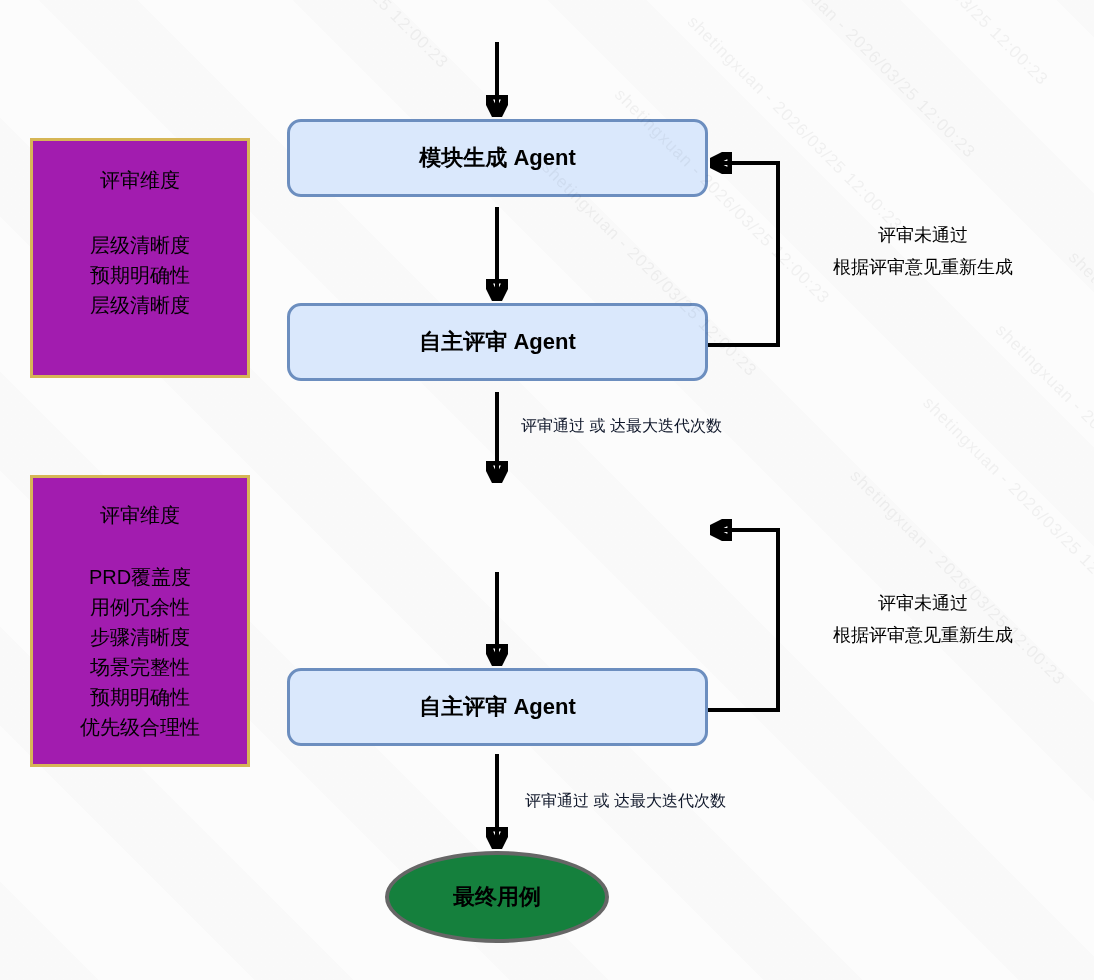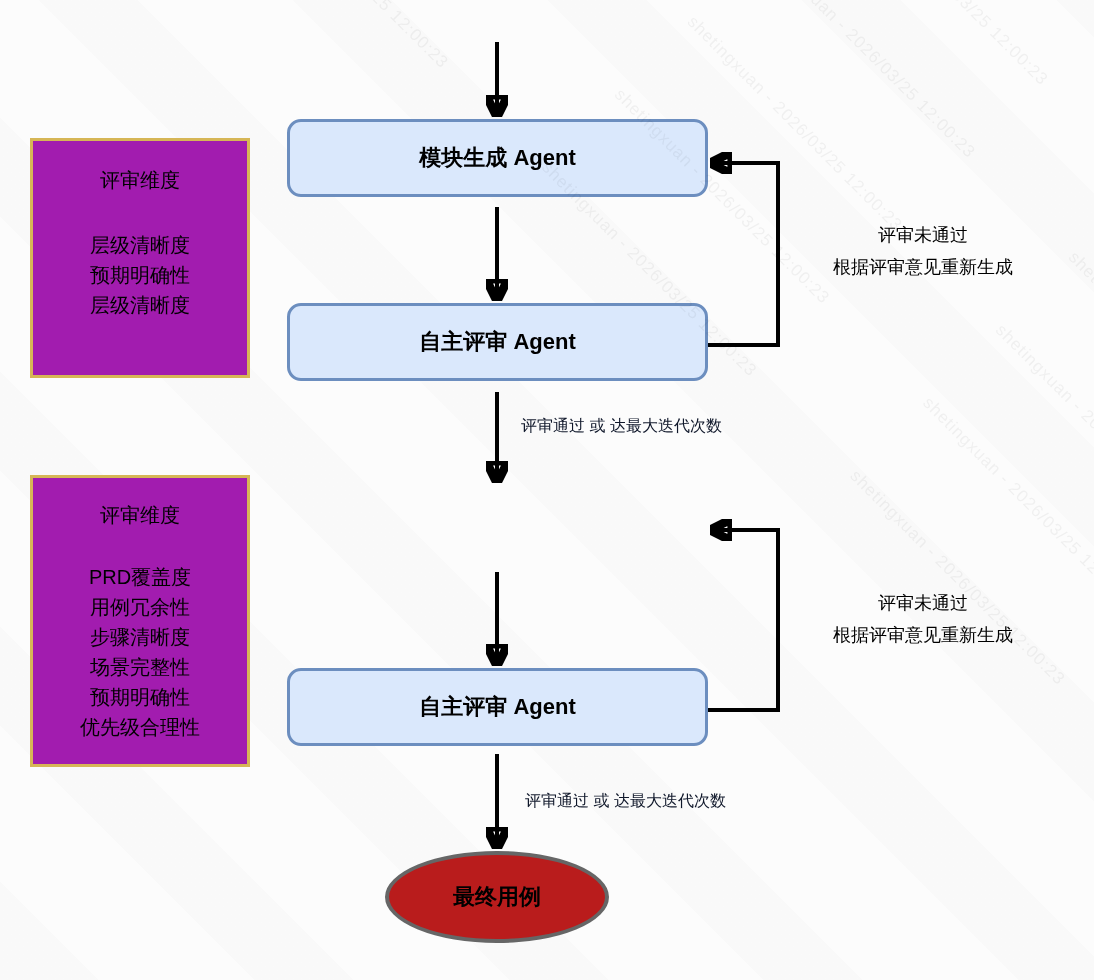--- a/index.html
+++ b/index.html
@@ -38,21 +38,21 @@
     display:flex; align-items:center; justify-content:center;
     font-size:22px; font-weight:bold; color:#000; z-index:2;
   }
   #node-module-gen{top:119px;}
   #node-self-review-1{top:303px;}
   #node-case-gen{top:485px;}
   #node-self-review-2{top:668px;}
 
   .terminal{
     position:absolute; left:385px; top:851px; width:224px; height:92px; box-sizing:border-box;
-    background:#b91c1c; border:4px solid #666666; border-radius:50%;
+    background:#15803d; border:4px solid #666666; border-radius:50%;
     display:flex; align-items:center; justify-content:center;
     font-size:22px; font-weight:bold; color:#000; z-index:2;
   }
 
   
   .panel{
     position:absolute; left:30px; width:220px; box-sizing:border-box;
     background:#a21caf; border:3px solid #d6b656;
     text-align:center; font-size:20px; color:#000; z-index:2;
   }

